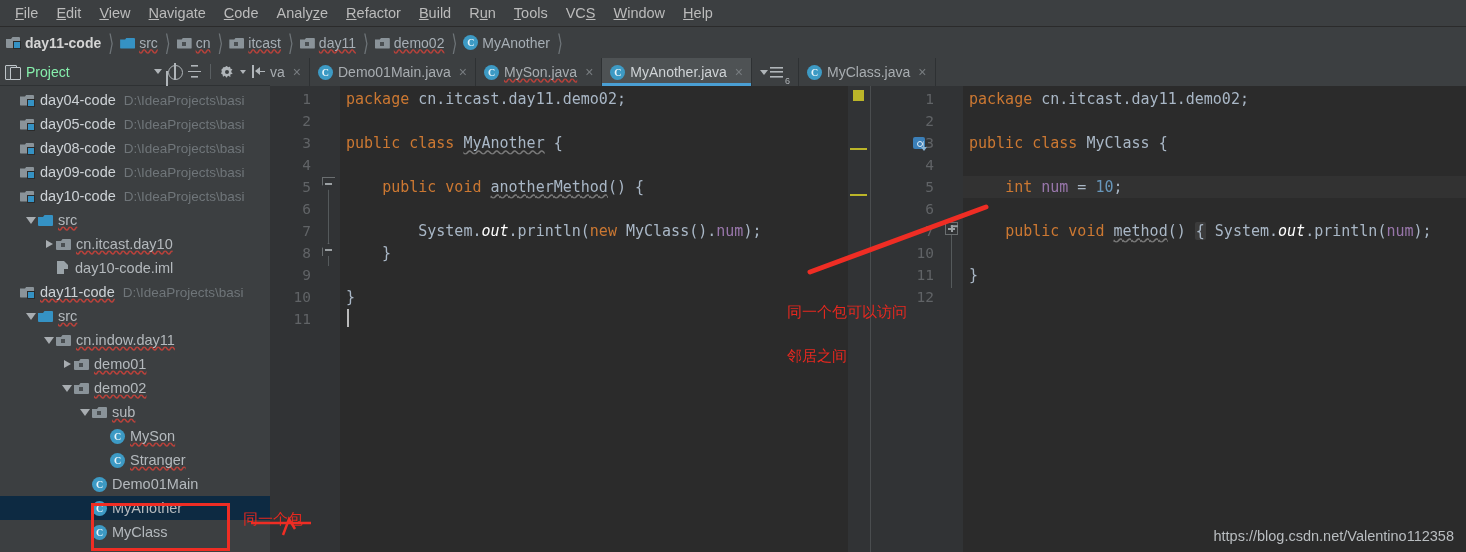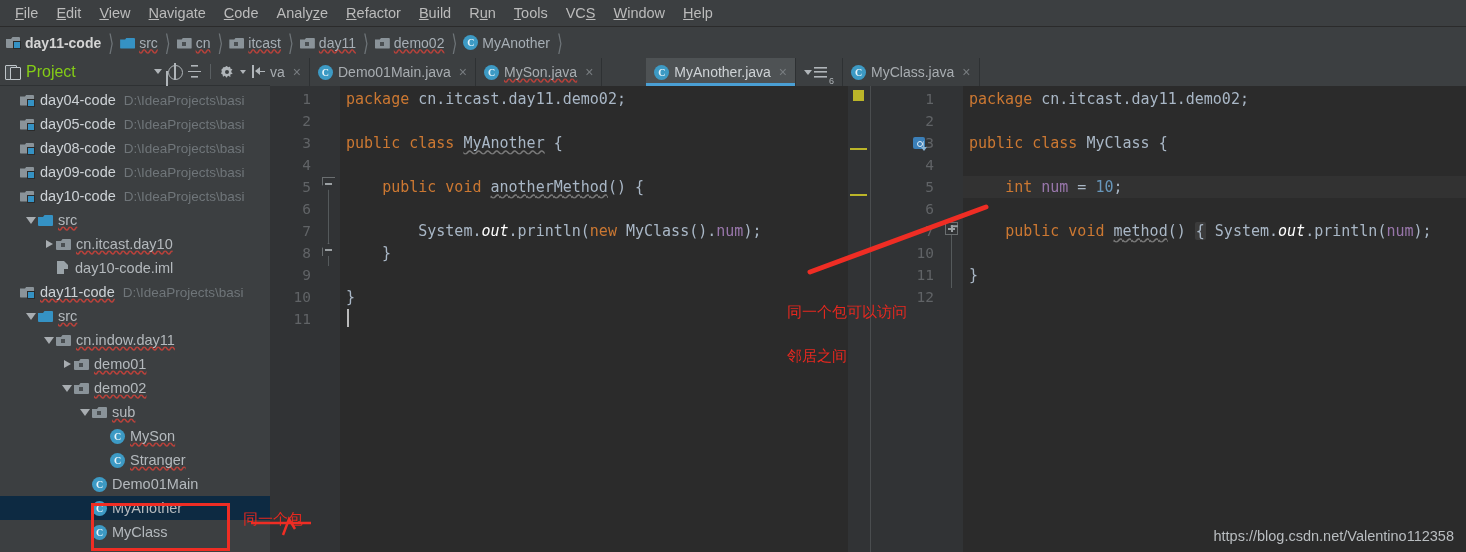--- a/index.html
+++ b/index.html
@@ -96,21 +96,21 @@
   }
   .proj-icon { width:16px; height:14px; position:relative; margin-right:5px; }
   .proj-icon::before {
     content:""; position:absolute; left:0; top:0; width:10px; height:13px;
     border:1.6px solid #bfc5c9; border-radius:1px; background:#4a4f52;
   }
   .proj-icon::after {
     content:""; position:absolute; right:0; top:2px; width:9px; height:11px;
     border:1.6px solid #bfc5c9; border-radius:1px; background:#3c3f41;
   }
-  .proj-label { color:#84cc16; font-size:16px; }
+  .proj-label { color:#86efac; font-size:14px; }
   .tb-icons { display:flex; align-items:center; margin-left:auto; padding-right:4px; gap:5px; }
   .caret-dn {
     width:0;height:0;border-left:4.5px solid transparent;border-right:4.5px solid transparent;
     border-top:5px solid #b0b5b9;
   }
   .ico-target { width:15px;height:15px;position:relative; }
   .ico-target::before{content:"";position:absolute;left:1px;top:1px;width:13px;height:13px;border:1.5px solid #b0b5b9;border-radius:50%;}
   .ico-target::after{content:"";position:absolute;left:7px;top:-1px;width:1.5px;height:17px;background:#b0b5b9;
     box-shadow:-8px 8px 0 0 #b0b5b9;transform-origin:center;}
   .ico-collapse { width:15px;height:15px;position:relative; }
@@ -135,21 +135,21 @@
     border-top:4.5px solid transparent;border-bottom:4.5px solid transparent;border-right:5px solid #b0b5b9;}
 
   
   .tabstrip { flex:1; display:flex; align-items:stretch; background:#3c3f41; overflow:hidden; }
   .tab {
     display:flex;align-items:center;gap:5px;padding:0 8px;
     color:#a8adb1;font-size:14px;white-space:nowrap;position:relative;
     border-right:1px solid #2e3133;
   }
   .tab.cut { padding-left:0; }
-  .tab.active { background:#4e5254; color:#cfd3d6;margin-left:44px; }
+  .tab.active { background:#4e5254; color:#cfd3d6; }
   .tab.active::after {
     content:""; position:absolute; left:0; right:0; bottom:0; height:3px; background:#4a9fd4;
   }
   .tab .x { color:#787d80; font-size:14px; margin-left:3px; }
   .tab-overflow {
     display:flex;align-items:center;gap:2px;padding:0 8px;background:#3c3f41;
     border-right:1px solid #2e3133;
   }
   .ico-list { width:13px;height:11px;position:relative; }
   .ico-list::before{content:"";position:absolute;left:0;top:0;width:13px;height:11px;

